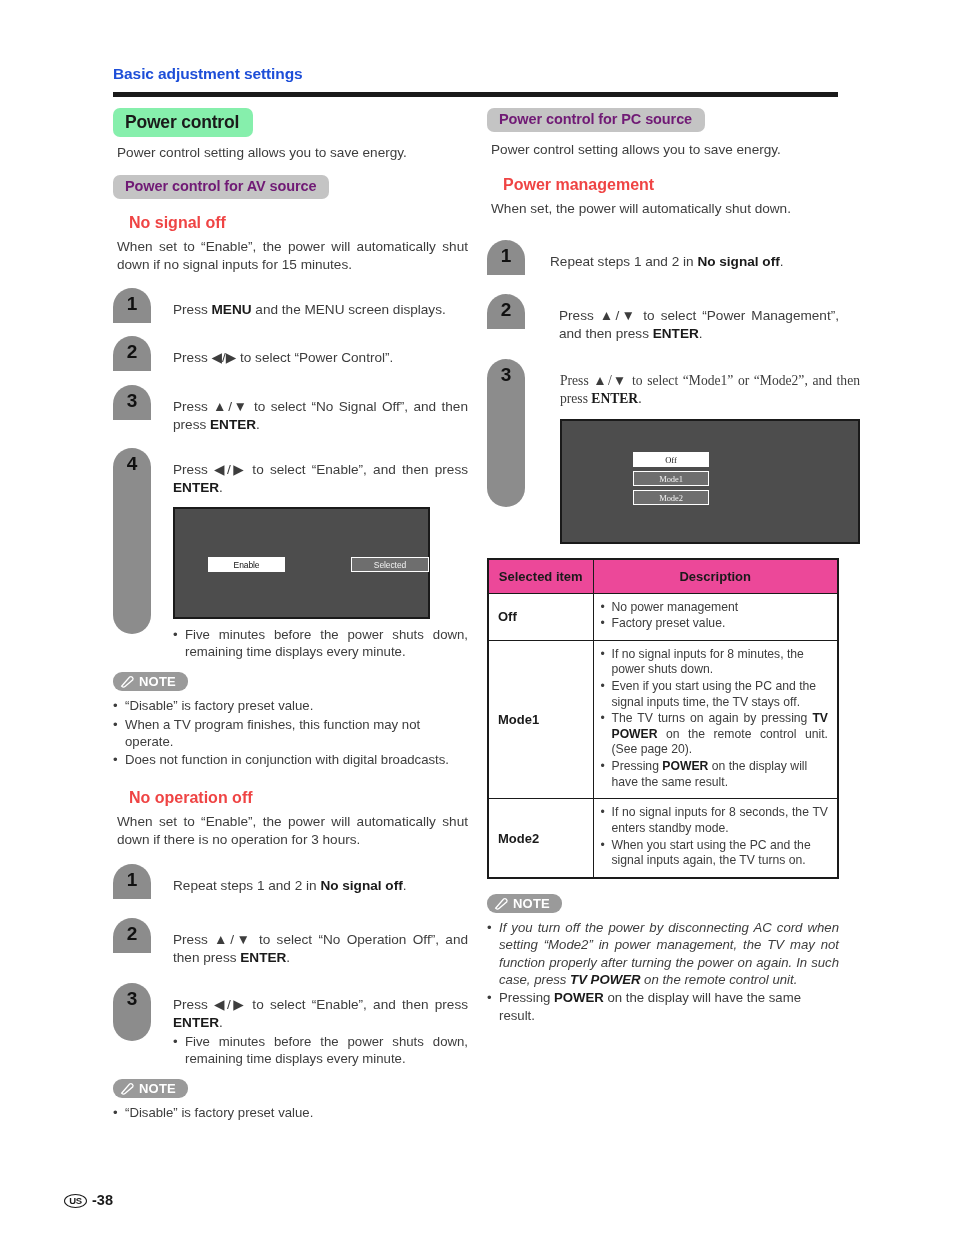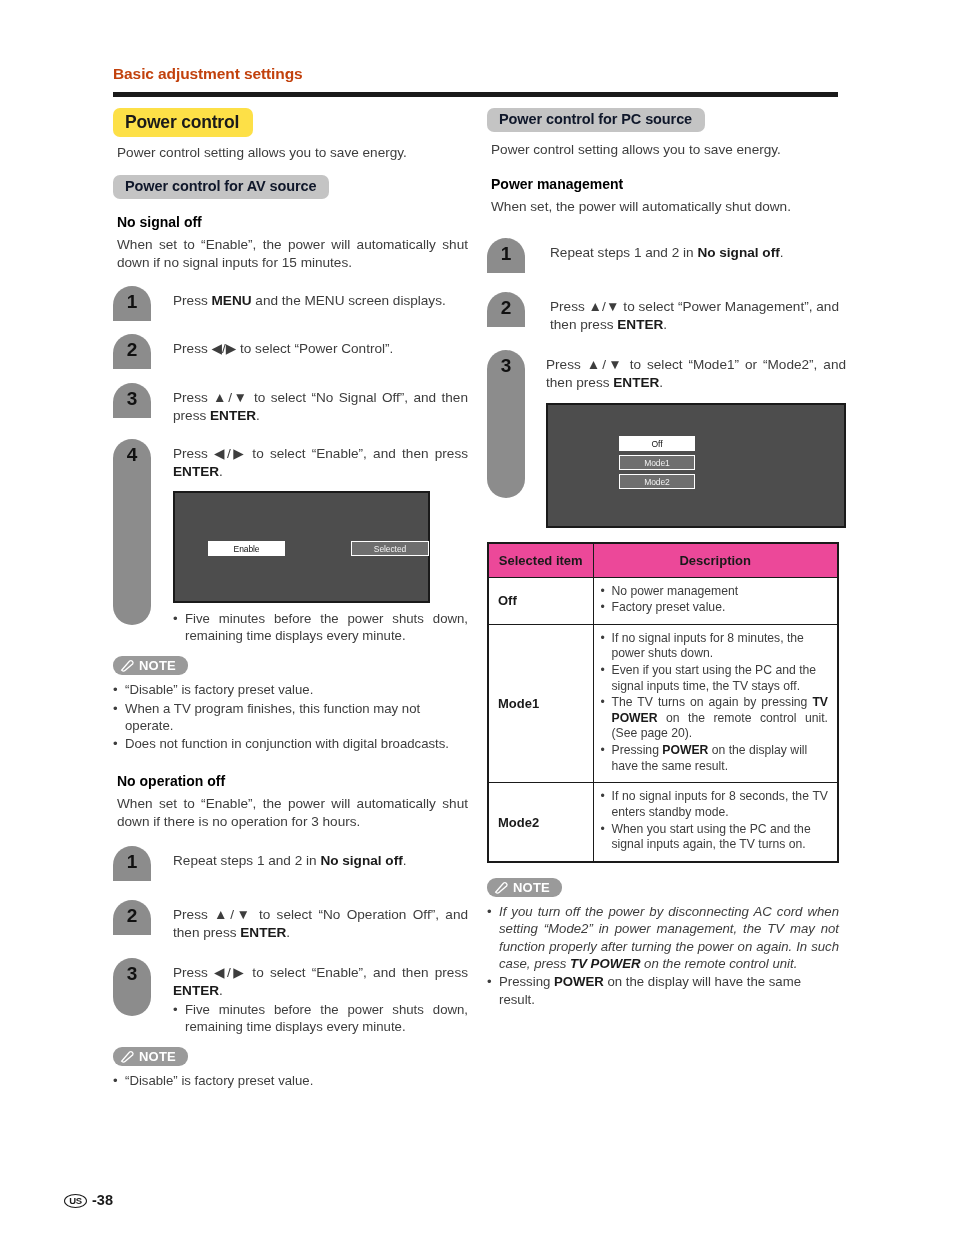--- a/index.html
+++ b/index.html
@@ -25,21 +25,21 @@
   }
 
   
   .chapter-title {
     position: absolute;
     left: 113px;
     top: 65px;
     font-size: 15.5px;
     font-weight: bold;
     letter-spacing: -0.1px;
-    color: #c2410c;
+    color: #1d4ed8;
   }
   .header-rule {
     position: absolute;
     left: 113px;
     top: 92px;
     width: 725px;
     height: 5px;
     background: #1a1a1a;
   }
 
@@ -53,51 +53,51 @@
   .col-right {
     position: absolute;
     left: 487px;
     top: 108px;
     width: 352px;
   }
 
   
   .pill-h1 {
     display: inline-block;
-    background: #fde047;
+    background: #86efac;
     border-radius: 7px;
     padding: 5px 14px 6px 12px;
     font-size: 17.5px;
     font-weight: bold;
     color: #1a1a1a;
     letter-spacing: -0.2px;
     line-height: 1.05;
   }
   .pill-h2 {
     display: inline-block;
     background: #c4c4c4;
     border-radius: 7px;
     padding: 4px 13px 5px 12px;
     font-size: 14.5px;
     font-weight: bold;
-    color: #0f172a;
+    color: #701a75;
     letter-spacing: -0.1px;
     line-height: 1.05;
   }
   .intro-line {
     font-size: 13.6px;
     color: #3d3d3d;
     margin: 7px 0 0 4px;
     line-height: 1.3;
   }
   .sub-head {
-    font-size: 14px;
-    font-weight: bold;
-    color: #000000;
-    margin: 15px 0 0 4px;
+    font-size: 16px;
+    font-weight: bold;
+    color: #ef4444;
+    margin: 15px 0 0 16px;
   }
   .body-text {
     font-size: 13.6px;
     color: #3d3d3d;
     line-height: 1.32;
     margin: 6px 0 0 4px;
     text-align: justify;
   }
 
   
@@ -124,20 +124,21 @@
   .step-badge.tall-l4  { height: 186px; border-radius: 19px 19px 19px 19px; }
   .step-badge.tall-r3  { height: 148px; border-radius: 19px 19px 19px 19px; }
   .step-body {
     flex: 1 1 auto;
     padding-left: 22px;
     padding-top: 6px;
     font-size: 13.6px;
     color: #3d3d3d;
     line-height: 1.32;
     text-align: justify;
+    margin-top: 7px;
   }
   .step-body b { color: #1a1a1a; }
 
   
   .tv-screen {
     background: #4d4d4d;
     border: 2px solid #1a1a1a;
     position: relative;
   }
   .tv-left  { width: 257px; height: 112px; margin-top: 10px; }
@@ -409,26 +410,26 @@
 
     <div class="steps" style="margin-top:22px;">
 
       <div class="step" style="margin-bottom:19px;">
         <div class="step-badge">1</div>
         <div class="step-body" style="padding-left:25px;">Repeat steps 1 and 2 in <b>No signal off</b>.</div>
       </div>
 
       <div class="step" style="margin-bottom:16px;">
         <div class="step-badge">2</div>
-        <div class="step-body" style="padding-left:25px;">Press ▲/▼ to select “Power Management”, and then press <b>ENTER</b>.</div>
+        <div class="step-body" style="padding-left:34px;">Press ▲/▼ to select “Power Management”, and then press <b>ENTER</b>.</div>
       </div>
 
       <div class="step" style="margin-bottom:0;">
         <div class="step-badge tall-r3">3</div>
-        <div class="step-body" style="padding-left:21px;">
+        <div class="step-body" style="padding-left:35px;font-family:Liberation Serif, serif;">
           <div>Press ▲/▼ to select “Mode1” or “Mode2”, and then press <b>ENTER</b>.</div>
 
           <div class="tv-screen tv-right">
             <div class="osd-btn sel" style="left:71px; top:31px; width:76px;">Off</div>
             <div class="osd-btn unsel" style="left:71px; top:50px; width:76px;">Mode1</div>
             <div class="osd-btn unsel" style="left:71px; top:69px; width:76px;">Mode2</div>
           </div>
         </div>
       </div>
     </div>

